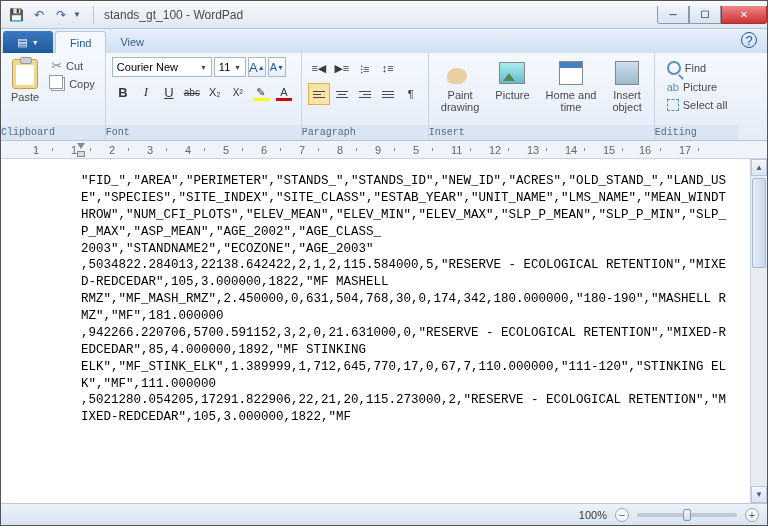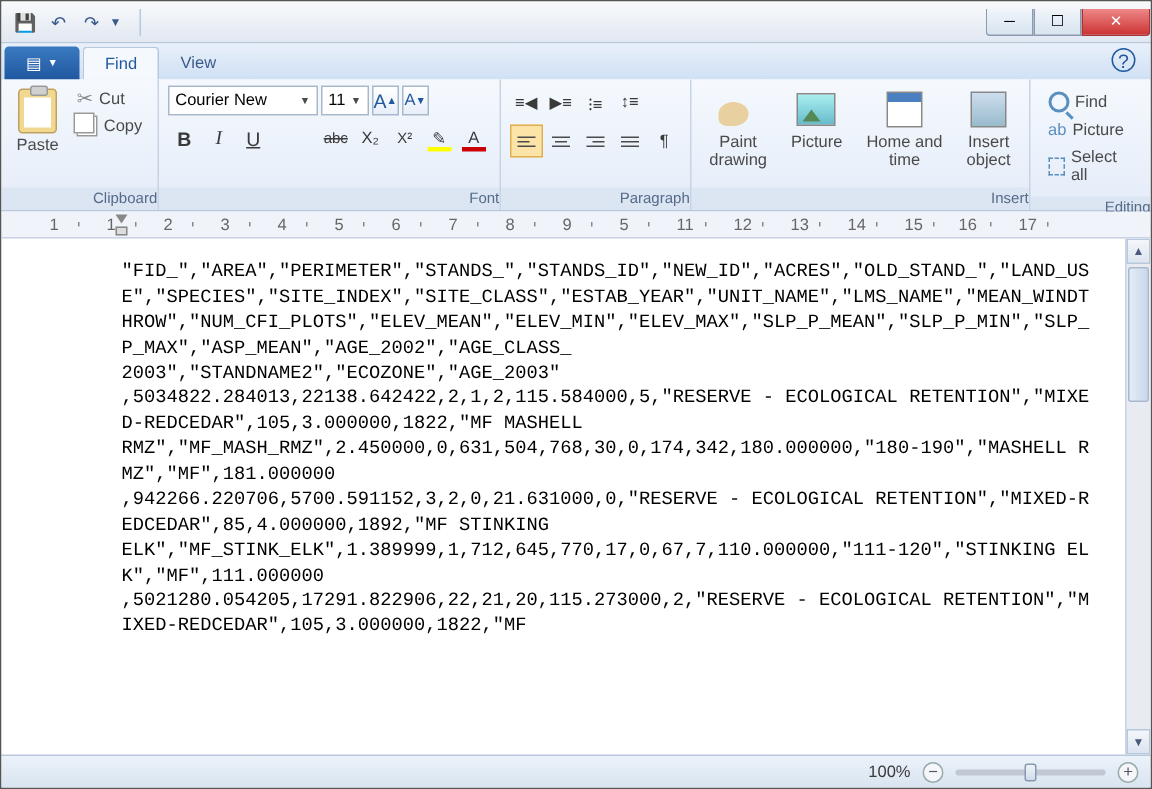--- a/index.html
+++ b/index.html
@@ -21,21 +21,21 @@
 .tabbar { height: 24px; background: linear-gradient(#e8f0fa, #d0e0f4); display: flex; align-items: flex-end; padding-left: 2px; }
 .app-btn { width: 50px; height: 22px; background: linear-gradient(#3a7ac0, #2058a0); color: #fff; border-radius: 3px 3px 0 0; display: flex; align-items: center; justify-content: center; font-size: 11px; margin-right: 2px; }
 .app-btn::after { content: "▼"; font-size: 7px; margin-left: 4px; }
 .tab { padding: 4px 14px; font-size: 11px; color: #3a5a8a; cursor: default; height: 22px; display: flex; align-items: center; }
 .tab.active { background: #f5f9fe; border: 1px solid #b8c8dc; border-bottom: none; border-radius: 3px 3px 0 0; color: #2058a0; }
 .help-btn { margin-left: auto; margin-right: 10px; color: #2058a0; font-size: 13px; width: 16px; height: 16px; border: 1px solid #2058a0; border-radius: 50%; display: flex; align-items: center; justify-content: center; align-self: center; margin-top: -2px; }
 
 .ribbon { height: 88px; background: linear-gradient(#f5f9fe, #e4ecf8); border-bottom: 1px solid #b8c8dc; display: flex; }
 .group { border-right: 1px solid #c8d4e4; display: flex; flex-direction: column; }
 .group-body { flex: 1; display: flex; align-items: flex-start; padding: 4px 6px; gap: 4px; }
-.group-label { text-align: right; font-size: 10px; color: #556b8a; padding: 2px 0; background: rgba(200,212,228,0.3); }
+.group-label { text-align: left; font-size: 10px; color: #556b8a; padding: 2px 0; background: rgba(200,212,228,0.3); font-family: Liberation Mono, monospace; }
 
 .paste-btn { display: flex; flex-direction: column; align-items: center; gap: 2px; padding: 2px 4px; color: #4a4a4a; }
 .clipboard-icon { width: 26px; height: 30px; background: #f0d890; border: 1px solid #c0a060; border-radius: 3px; position: relative; }
 .clipboard-icon::before { content: ""; position: absolute; top: -3px; left: 7px; width: 10px; height: 5px; background: #d0d0d0; border: 1px solid #999; border-radius: 2px; }
 .clipboard-icon::after { content: ""; position: absolute; top: 5px; left: 3px; right: 3px; bottom: 3px; background: #fff; }
 .small-btns { display: flex; flex-direction: column; gap: 2px; }
 .small-btn { display: flex; align-items: center; gap: 4px; padding: 1px 4px; color: #4a4a4a; font-size: 11px; }
 .scissors { color: #888; font-size: 13px; }
 .copy-icon { width: 14px; height: 14px; background: #fff; border: 1px solid #999; position: relative; }
 .copy-icon::after { content: ""; position: absolute; top: -3px; left: -3px; width: 12px; height: 12px; background: #fff; border: 1px solid #999; }
@@ -106,20 +106,21 @@
 <div class="window">
 
   <div class="titlebar">
     <div class="qat">
       <div class="qat-btn">💾</div>
       <div class="qat-btn">↶</div>
       <div class="qat-btn">↷</div>
       <div class="qat-drop">▼</div>
     </div>
     <div class="title-sep"></div>
+    <div class="title-text">stands_gt_100 - WordPad</div>
     <div class="win-controls">
       <div class="win-btn min">─</div>
       <div class="win-btn">☐</div>
       <div class="win-btn close">✕</div>
     </div>
   </div>
 
   <div class="tabbar">
     <div class="app-btn">▤</div>
     <div class="tab active">Find</div>
@@ -161,21 +162,21 @@
               <span>11</span>
               <span class="drop-arrow">▼</span>
             </div>
             <div class="size-btn" style="font-size:13px;">A<span style="font-size:7px;vertical-align:super;">▲</span></div>
             <div class="size-btn" style="font-size:11px;">A<span style="font-size:7px;vertical-align:super;">▼</span></div>
           </div>
           <div class="font-bottom">
             <div class="fmt-btn bold">B</div>
             <div class="fmt-btn italic">I</div>
             <div class="fmt-btn underline">U</div>
-            <div class="fmt-btn strike" style="font-size:10px;margin-left:32px;">abc</div>
+            <div class="fmt-btn strike" style="font-size:10px;">abc</div>
             <div class="fmt-btn" style="font-size:11px;">X₂</div>
             <div class="fmt-btn" style="font-size:10px;">X²</div>
             <div class="fmt-btn color-btn">
               <span>✎</span>
               <div class="color-bar" style="background:#ff0;"></div>
             </div>
             <div class="fmt-btn color-btn">
               <span>A</span>
               <div class="color-bar" style="background:#c00;"></div>
             </div>

